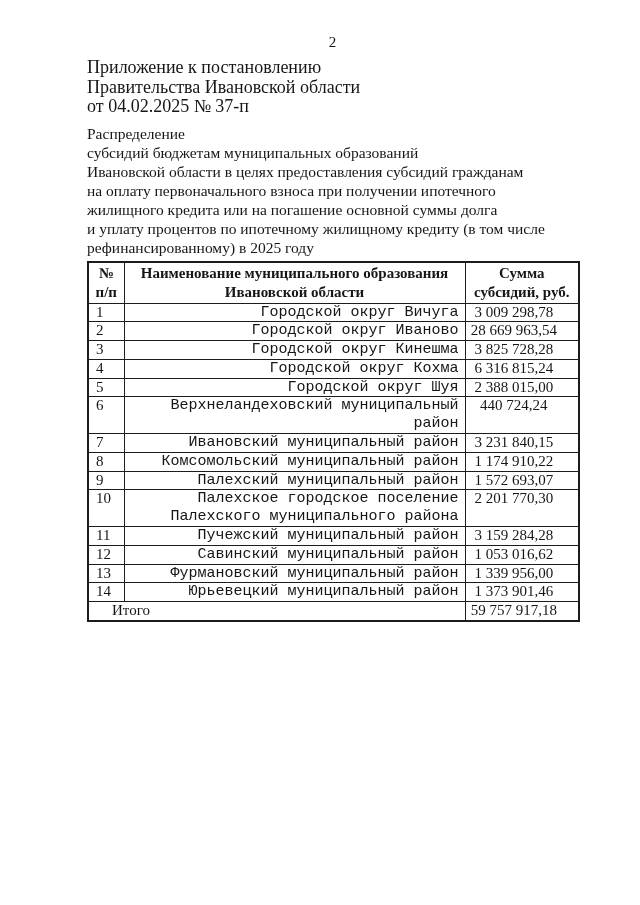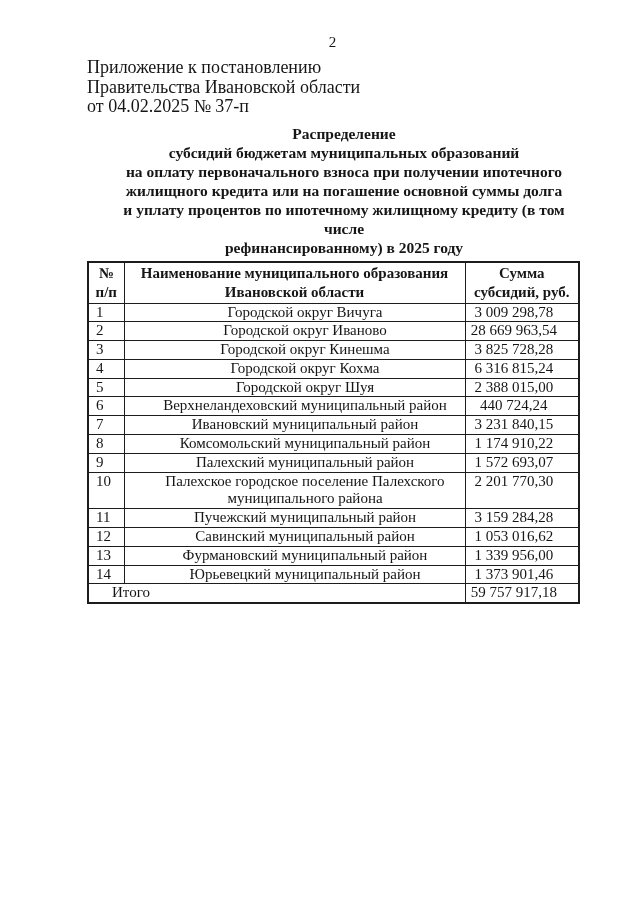--- a/index.html
+++ b/index.html
@@ -33,25 +33,24 @@
     line-height: 19px;
   }
   .appendix {
     margin-top: 6px;
     text-align: left;
     font-size: 18px;
     line-height: 19.5px;
   }
   .doc-title {
     margin-top: 7px;
-    text-align: center;
-    font-weight: bold;
+    text-align: left;
+    font-weight: normal;
     font-size: 15.5px;
     line-height: 19px;
-    margin-left: 23px;
   }
   table.subsidies {
     margin-top: 4px;
     width: 491px;
     border-collapse: collapse;
     table-layout: fixed;
   }
   table.subsidies td, table.subsidies th {
     border: 1px solid #1c1c1c;
     font-size: 15px;
@@ -74,23 +73,24 @@
   td {
     line-height: 17.8px;
     padding: 0;
   }
   td.cell-num {
     text-align: left;
     padding-left: 7px;
     padding-right: 2px;
   }
   td.cell-name {
-    text-align: center;
+    text-align: right;
     padding-left: 27px;
     padding-right: 6px;
+    font-family: Liberation Mono, monospace;
   }
   td.cell-sum {
     text-align: center;
     white-space: nowrap;
     padding-left: 2px;
     padding-right: 18px;
   }
   td.cell-total-label {
     text-align: left;
     padding-left: 23px;
@@ -106,20 +106,21 @@
 
     <div class="appendix">
       <div>Приложение к постановлению</div>
       <div>Правительства Ивановской области</div>
       <div>от 04.02.2025 № 37-п</div>
     </div>
 
     <div class="doc-title">
       <div>Распределение</div>
       <div>субсидий бюджетам муниципальных образований</div>
+      <div>Ивановской области в целях предоставления субсидий гражданам</div>
       <div>на оплату первоначального взноса при получении ипотечного</div>
       <div>жилищного кредита или на погашение основной суммы долга</div>
       <div>и уплату процентов по ипотечному жилищному кредиту (в том числе</div>
       <div>рефинансированному) в 2025 году</div>
     </div>
 
     <table class="subsidies">
       <colgroup>
         <col class="c-num">
           <col class="c-name">

